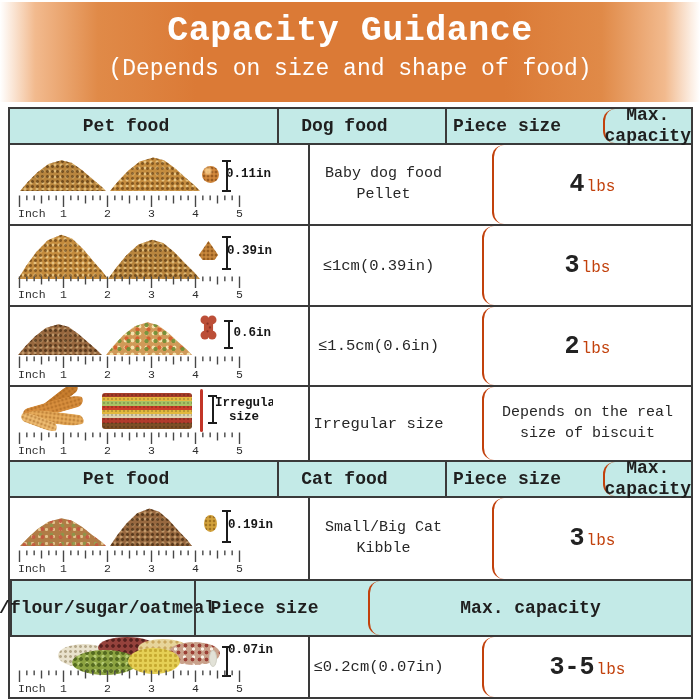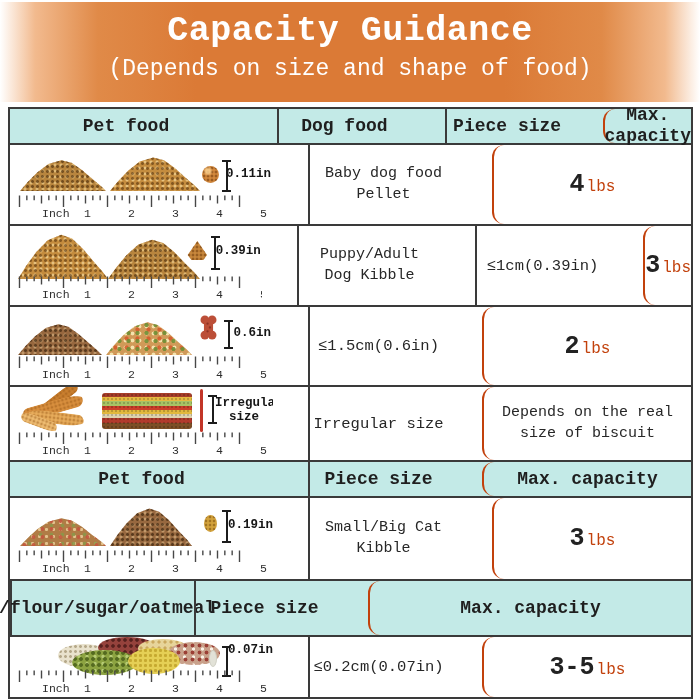--- a/index.html
+++ b/index.html
@@ -82,21 +82,21 @@
   .sticks{position:absolute;border-radius:3px;
     background-image:radial-gradient(circle,rgba(0,0,0,.18) 1px,transparent 1.6px),
       linear-gradient(180deg,#a63c28 0 11%,#e5b93f 11% 22%,#a8c465 22% 36%,#cc3f2a 36% 48%,#e2b93e 48% 59%,#ddd2ae 59% 70%,#b23a2c 70% 84%,#7d4e26 84% 100%);
     background-size:4px 4px,100% 100%;}
 
   .bone-svg{position:absolute;}
 
   
   .ruler{position:absolute;left:8px;width:226px;height:26px;}
   .ruler svg{display:block;}
-  .ruler-labels{position:relative;height:13px;font-size:11.5px;color:#2d2d2d;margin-left:24px;}
+  .ruler-labels{position:relative;height:13px;font-size:11.5px;color:#2d2d2d;}
   .rl-inch{position:absolute;left:0;top:-1px;}
   .rl-num{position:absolute;top:-1px;}
 
   
   .r1 .pile-a{left:10px;top:14px;width:86px;height:32px;}
   .r1 .pile-b{left:100px;top:11px;width:90px;height:35px;}
   .r1 .pellet{right:54px;top:21px;}
   .r1 .bracket{right:42px;top:15px;height:28px;}
   .r1 .piece-label{right:2px;top:22px;}
   .r1 .ruler{bottom:3px;}
@@ -264,23 +264,20 @@
             </svg>
             <div class="ruler-labels">
               <span class="rl-inch">Inch</span>
               <span class="rl-num" style="left: 42px;">1</span>
               <span class="rl-num" style="left: 86px;">2</span>
               <span class="rl-num" style="left: 130px;">3</span>
               <span class="rl-num" style="left: 174px;">4</span>
               <span class="rl-num" style="left: 218px;">5</span>
             </div>
           </div>
-      </div>
-      <div class="c c2 namecell">
-        <span>Puppy/Adult Dog Kibble</span>
       </div>
       <div class="c c3 sizecell">
         <span>≤1cm(0.39in)</span>
       </div>
       <div class="c c4 capcell">
         <span class="cap">
             <span class="cap-num">3</span>
             <span class="cap-unit">lbs</span>
           </span>
       </div>
@@ -416,20 +413,21 @@
       <div class="c c3 sizecell">
         <span>Irregular size</span>
       </div>
       <div class="c c4 capcell">
         <span class="cap-text">Depends on the real size of biscuit</span>
       </div>
     </div>
 
     <div class="trow thead rh32">
       <div class="c c1">Pet food</div>
+      <div class="c c2">Cat food</div>
       <div class="c c3">Piece size</div>
       <div class="c c4">Max. capacity</div>
     </div>
 
     <div class="trow food rh81 r5">
       <div class="c c1 imgcell">
         <span class="pile pile-a catmix"></span>
         <span class="pile pile-b brown"></span>
         <span class="piece catoval"></span>
         <span class="bracket"></span>

